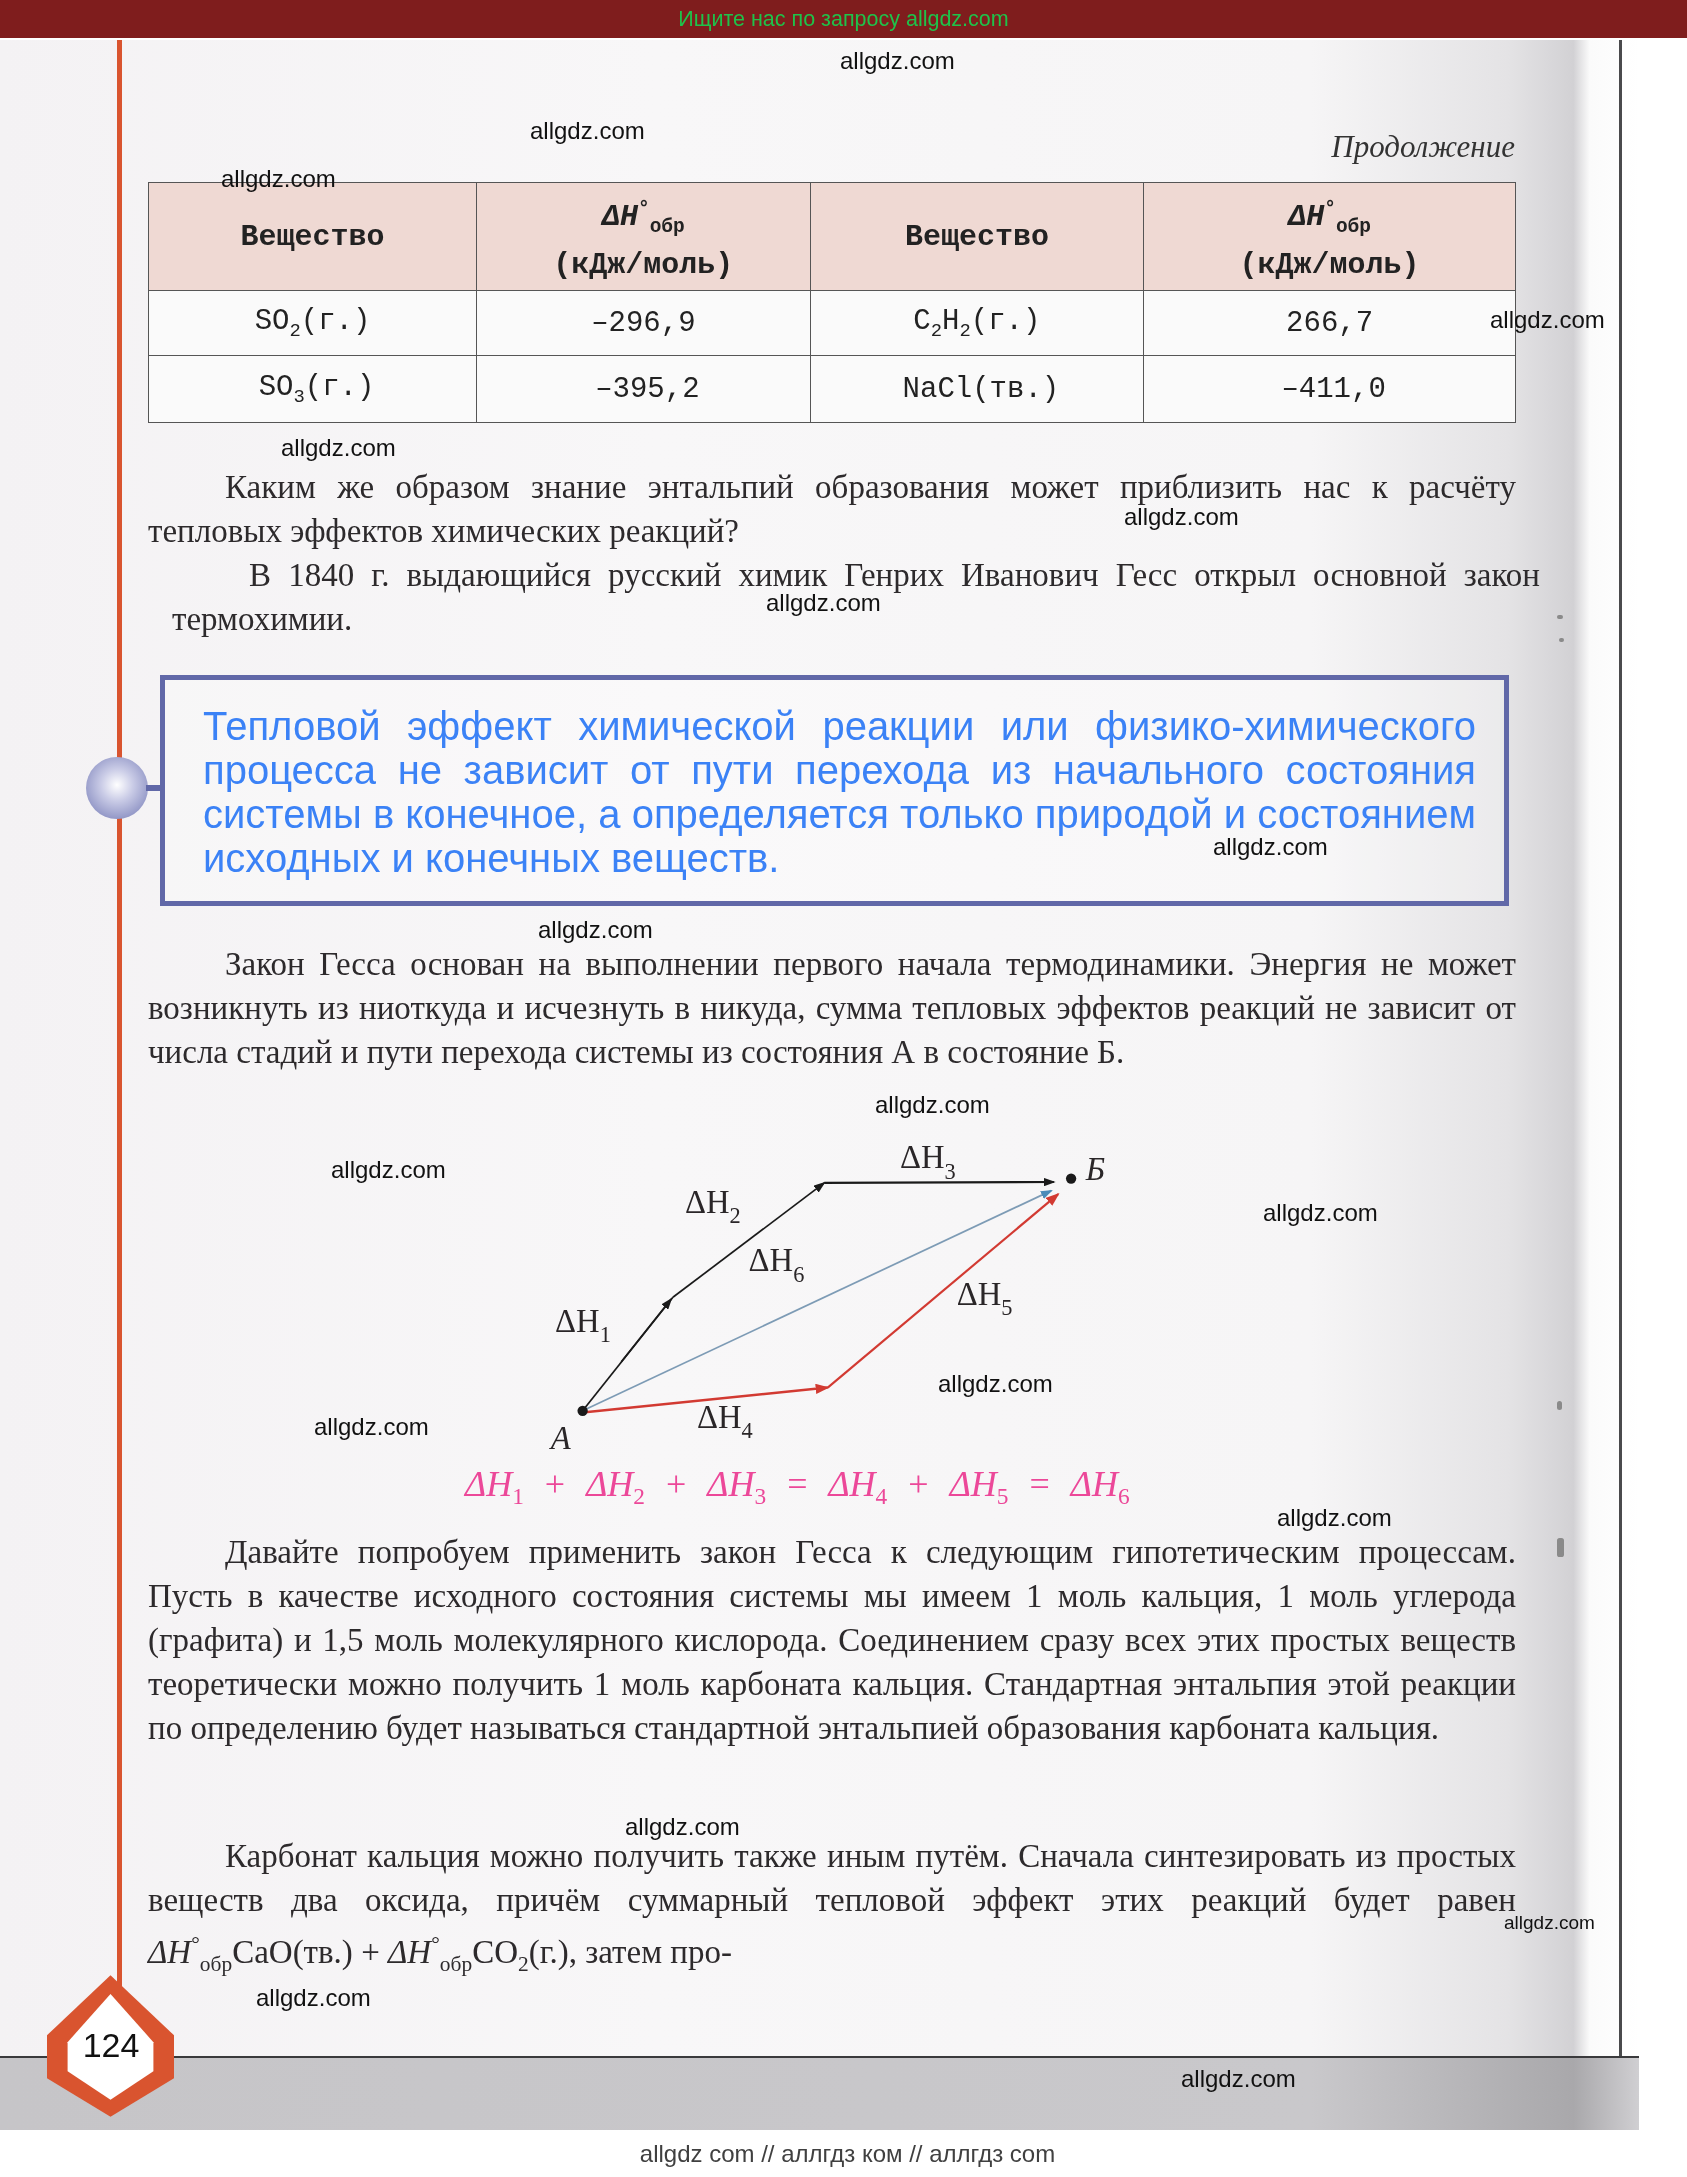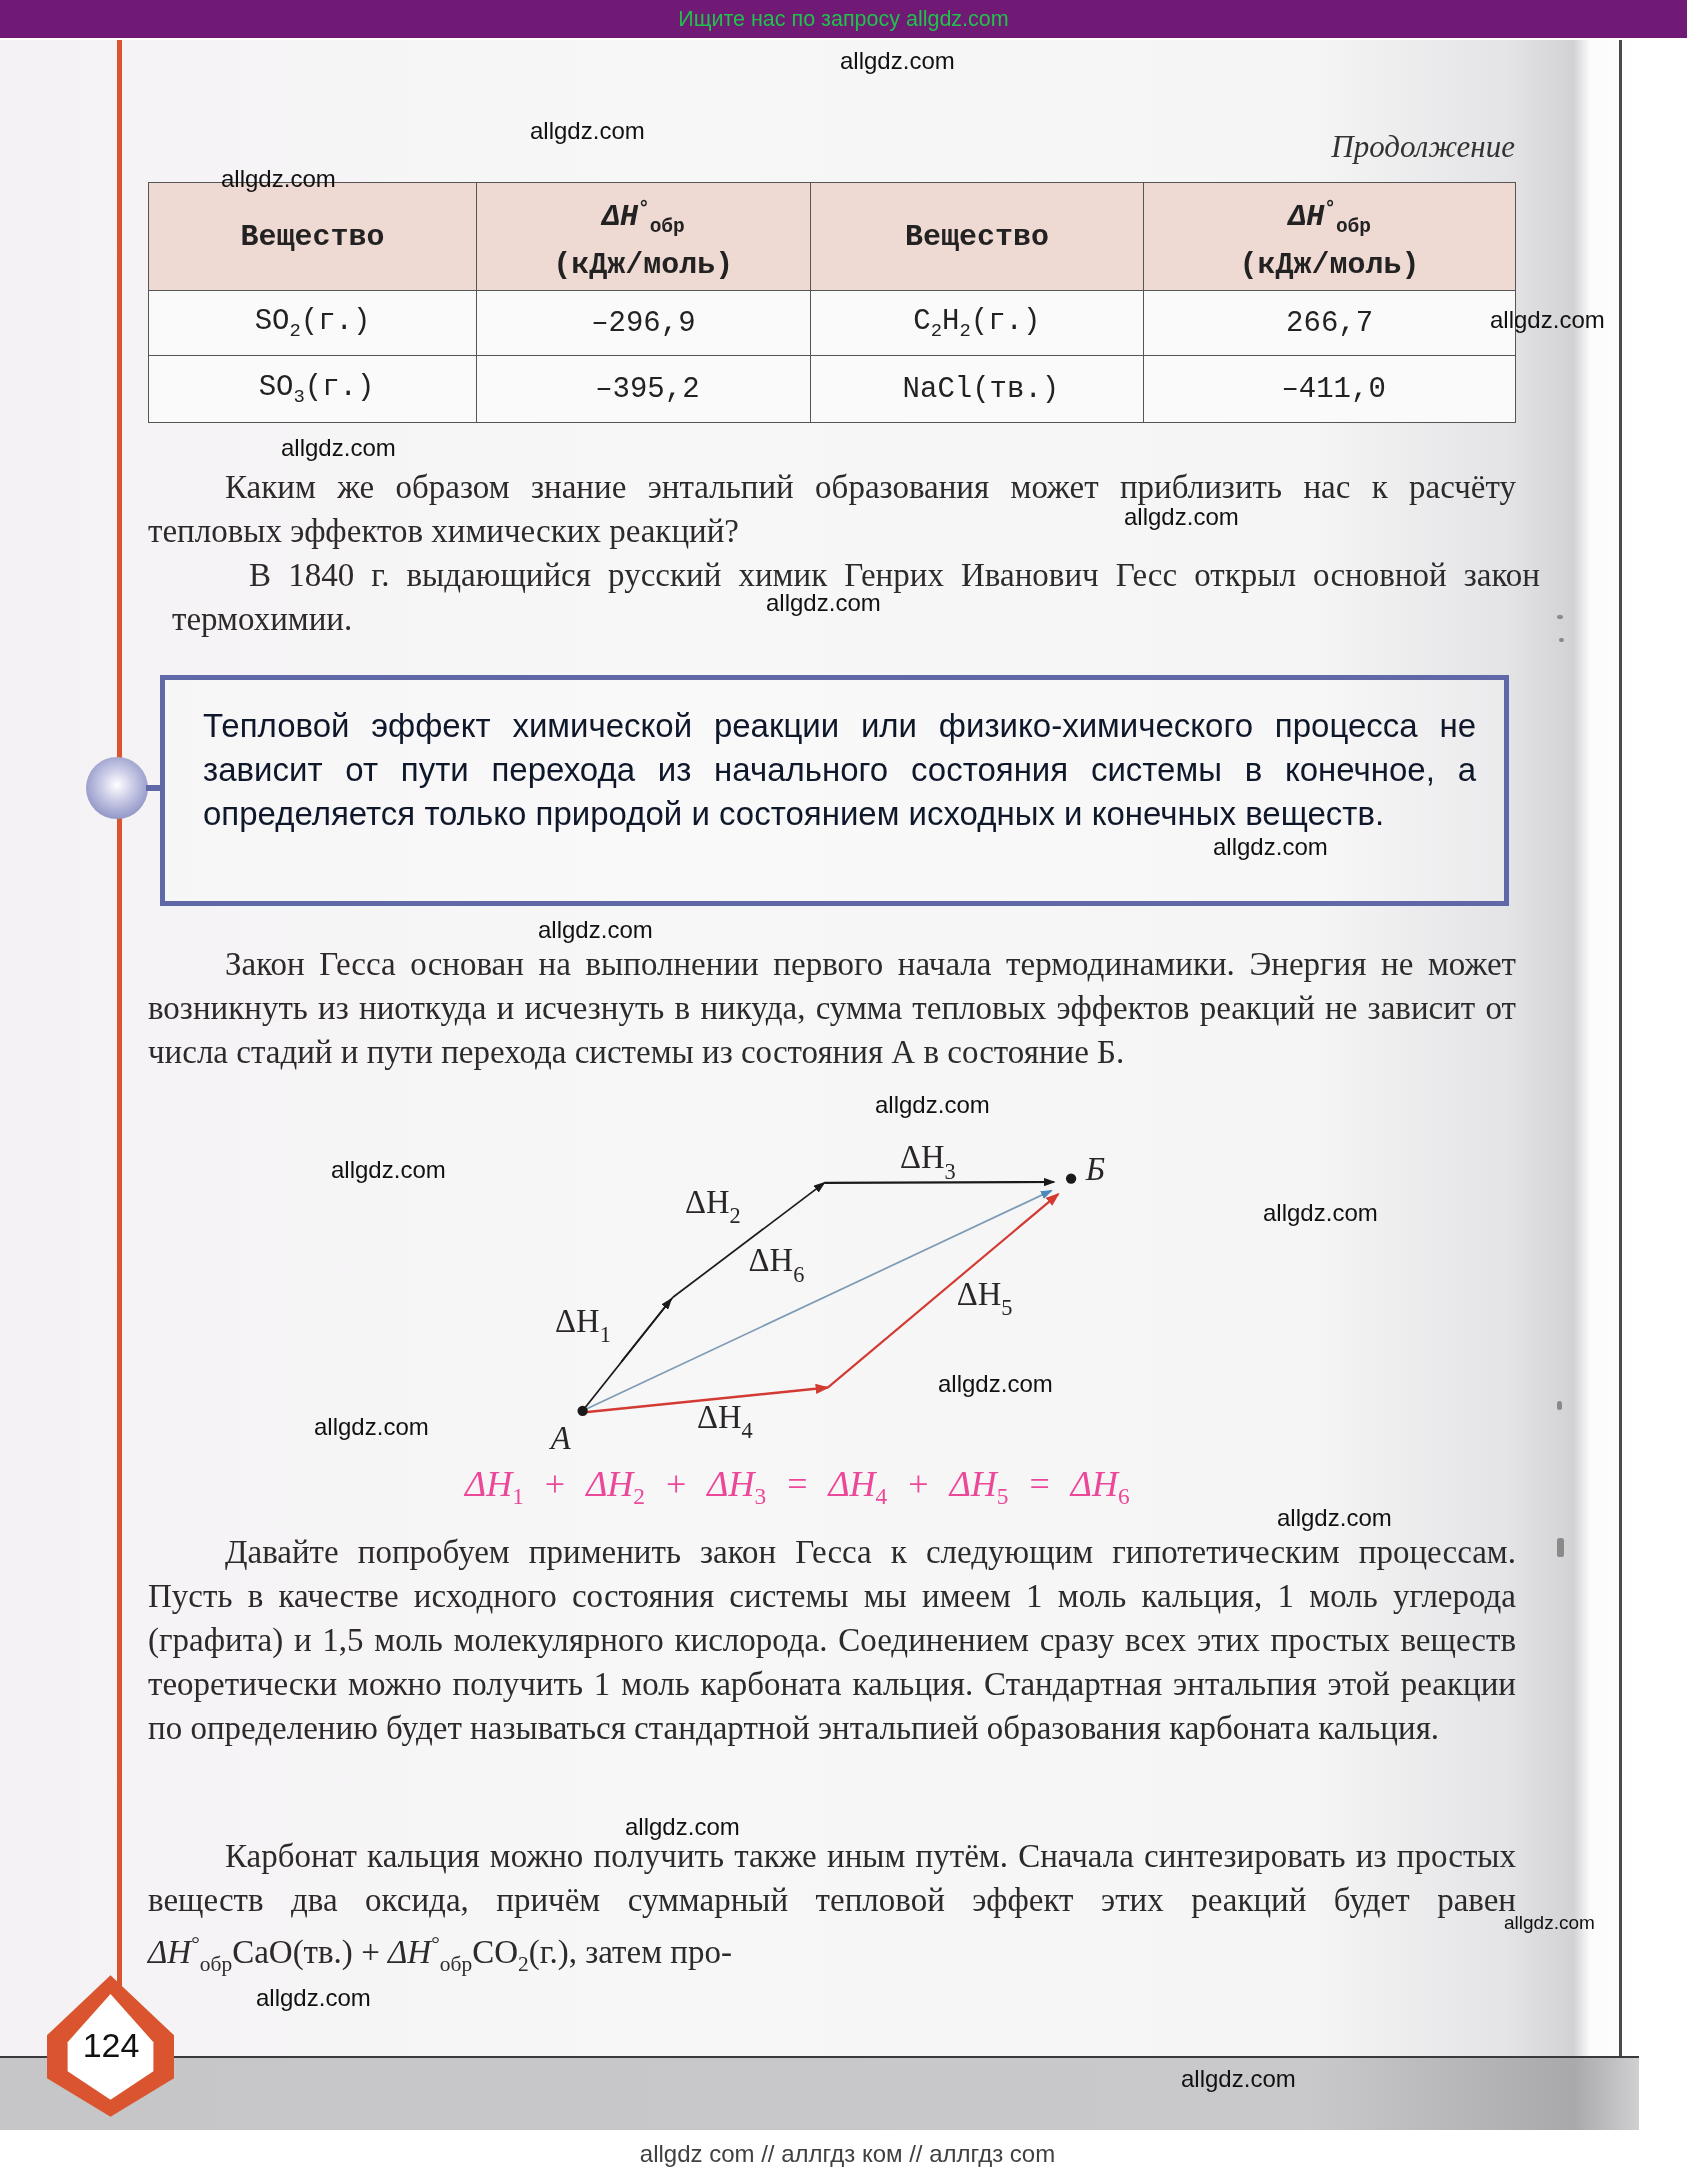--- a/index.html
+++ b/index.html
@@ -1,37 +1,37 @@
 <!DOCTYPE html>
 <html style="font-size:13.8px"><head>
 <meta charset="utf-8">
 <style>
   html, body { margin:0; padding:0; }
   body { width:1687px; height:2178px; position:relative; background:#ffffff; overflow:hidden; font-family:"Liberation Serif", serif; color:#2a2628; }
   .abs { position:absolute; }
-  #top-banner { left:0; top:0; width:1687px; height:38px; background:#701a75; text-align:center; }
+  #top-banner { left:0; top:0; width:1687px; height:38px; background:#7f1d1d; text-align:center; }
   #top-banner span { font-family:"Liberation Sans", sans-serif; font-size:21.5px; color:#1fc24a; line-height:38px; }
   #page { left:0; top:40px; width:1639px; height:2091px; background:linear-gradient(90deg,#f4f2f4 0%,#f8f7f8 40%,#f6f5f6 80%,#e4e3e5 92%,#d2d1d4 96%,#fbfbfb 97%,#ffffff 100%); }
   #right-fold { left:1619px; top:40px; width:3.4px; height:2048px; background:#4a4a4c; }
   #red-rule { left:117px; top:40px; width:5.2px; height:1970px; background:#d9542f; }
   .wm { font-family:"Liberation Sans", sans-serif; font-size:24px; color:#111; white-space:nowrap; }
   .wm-small { font-size:19px; }
   #continue-label { right:172px; top:129px; font-style:italic; font-size:31px; color:#333; }
   table#enthalpy-table { position:absolute; left:148px; top:182px; width:1368px; border-collapse:collapse; font-family:Liberation Mono, monospace; }
   #enthalpy-table th, #enthalpy-table td { border:1.7px solid #555; text-align:center; }
   #enthalpy-table th { background:#efd9d3; height:105px; font-size:30px; font-weight:bold; color:#222; line-height:38px; }
   #enthalpy-table td { font-size:29px; color:#222; background:#fafafa; }
   #enthalpy-table tr.r1 td { height:62px; }
   #enthalpy-table tr.r2 td { height:64px;padding-left:9px; }
   #enthalpy-table th .dh { font-style:italic; }
   sub, sup { font-size:65%; }
   .para { position:absolute; left:148px; width:1368px; font-size:33px; line-height:44px; text-align:justify; color:#2d2a2c; }
   .para .indent { display:inline-block; width:77px; }
   #rule-box { left:160px; top:675px; width:1349px; height:231px; border:5.2px solid #6168a8; box-sizing:border-box; background:rgba(255,255,255,0.25); }
-  #rule-text { left:203px; top:704px; width:1273px; font-family:"Liberation Sans", sans-serif; font-size:33px; line-height:44px; text-align:justify; color:#0f172a; }
+  #rule-text { left:203px; top:704px; width:1273px; font-family:"Liberation Sans", sans-serif; font-size:40px; line-height:44px; text-align:justify; color:#3b82f6; }
   #ball { left:86px; top:757px; width:62px; height:62px; border-radius:50%; background:radial-gradient(circle at 50% 45%, #ffffff 0%, #c9cbe6 35%, #8a8fc2 80%, #6b71ab 100%); }
   #ball-stem { left:146px; top:785px; width:17px; height:6px; background:#6168a8; }
   #diagram { left:482px; top:1127px; width:688px; height:344px; }
   #equation { left:465px; top:1463px; font-size:36px; color:#ec4899; white-space:nowrap; }
   #equation i { font-style:italic; }
   #hex { left:47px; top:1975px; width:127px; height:142px; }
   #page-number { left:60px; top:2026px; width:102px; text-align:center; font-family:"Liberation Sans", sans-serif; font-weight:normal; font-size:34px; color:#111; }
   #gray-band { left:0; top:2056px; width:1639px; height:74px; background:linear-gradient(90deg,#c6c5c8 0%,#c9c8cb 80%,#a9a8ab 96%,#d0cfd2 100%); border-top:2.6px solid #3a3a3c; }
   #bottom-banner { left:0; top:2130px; width:1687px; height:47px; background:#fff; text-align:center; }
   #bottom-banner span { font-family:"Liberation Sans", sans-serif; font-size:24px; color:#404040; line-height:47px;margin-left:8px; }

